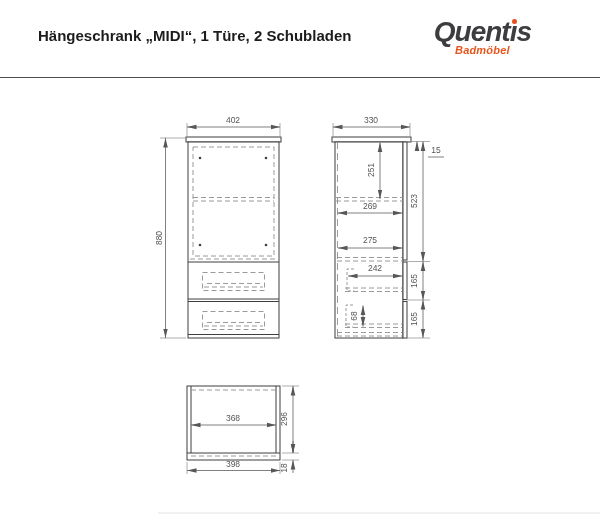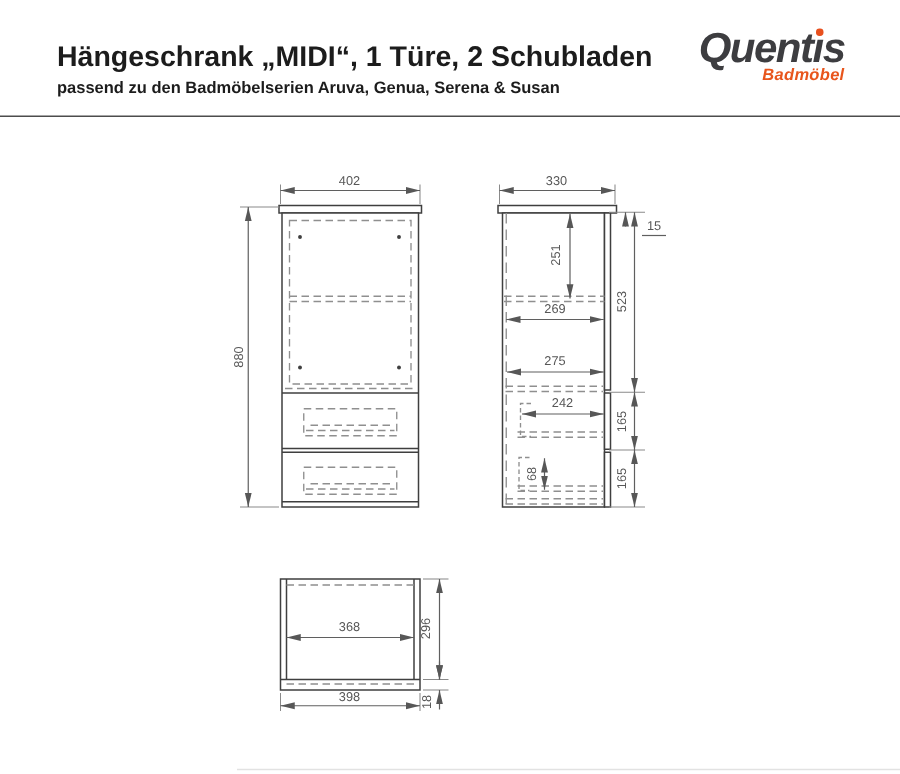--- a/index.html
+++ b/index.html
@@ -1,22 +1,22 @@
 <!DOCTYPE html>
 <html><head>
 <meta charset="utf-8">
 <style>
   html,body{margin:0;padding:0;background:#fff;}
   .page{position:relative;width:600px;height:516px;background:#fff;overflow:hidden;
         font-family:"Liberation Sans",sans-serif;}
   .titles{position:absolute;left:38px;top:27px;}
-  .title{font-size:19px;font-weight:bold;color:#1c1c1c;line-height:1.25;margin:0;}
+  .title{font-size:15px;font-weight:bold;color:#1c1c1c;line-height:1.25;margin:0;}
   .subtitle{font-size:11px;font-weight:bold;color:#1c1c1c;line-height:1.3;margin:1px 0 0 0;}
   .rule{position:absolute;left:0;top:77px;width:600px;height:1px;background:#4d4d4d;}
-  .logo{position:absolute;top:18px;right:37px;text-align:right;}
+  .logo{position:absolute;top:18px;right:69px;text-align:center;}
   .logo-word{font-size:28px;font-weight:bold;font-style:italic;color:#3d3d40;
              letter-spacing:-1px;line-height:1;}
   .ipos{position:relative;}
   .idot{position:absolute;left:2.5px;top:3.2px;width:4.6px;height:4.6px;border-radius:50%;
         background:#e8501e;}
   .logo-tag{font-size:11px;font-weight:bold;font-style:italic;color:#e8551c;
             margin-top:-2px;letter-spacing:0.2px;}
   svg{position:absolute;left:0;top:0;}
   .ol{stroke:#3f3f3f;stroke-width:1;fill:none;}
   .olf{stroke:#3f3f3f;stroke-width:1;fill:#ffffff;}
@@ -29,21 +29,20 @@
   .dot{fill:#3f3f3f;}
   .faint{stroke:#e2e2e2;stroke-width:1;}
 </style>
 </head>
 <body>
 
 <div class="page">
 
   <div class="titles">
     <div class="title">Hängeschrank „MIDI“, 1 Türe, 2 Schubladen</div>
-    <div class="subtitle">passend zu den Badmöbelserien Aruva, Genua, Serena &amp; Susan</div>
   </div>
 
   <div class="logo">
     <div class="logo-word"><span>Quent</span><span class="ipos"><span>ı</span><span class="idot"></span></span><span>s</span></div>
     <div class="logo-tag">Badmöbel</div>
   </div>
 
   <div class="rule"></div>
 
   <svg width="600" height="516" viewBox="0 0 600 516">

